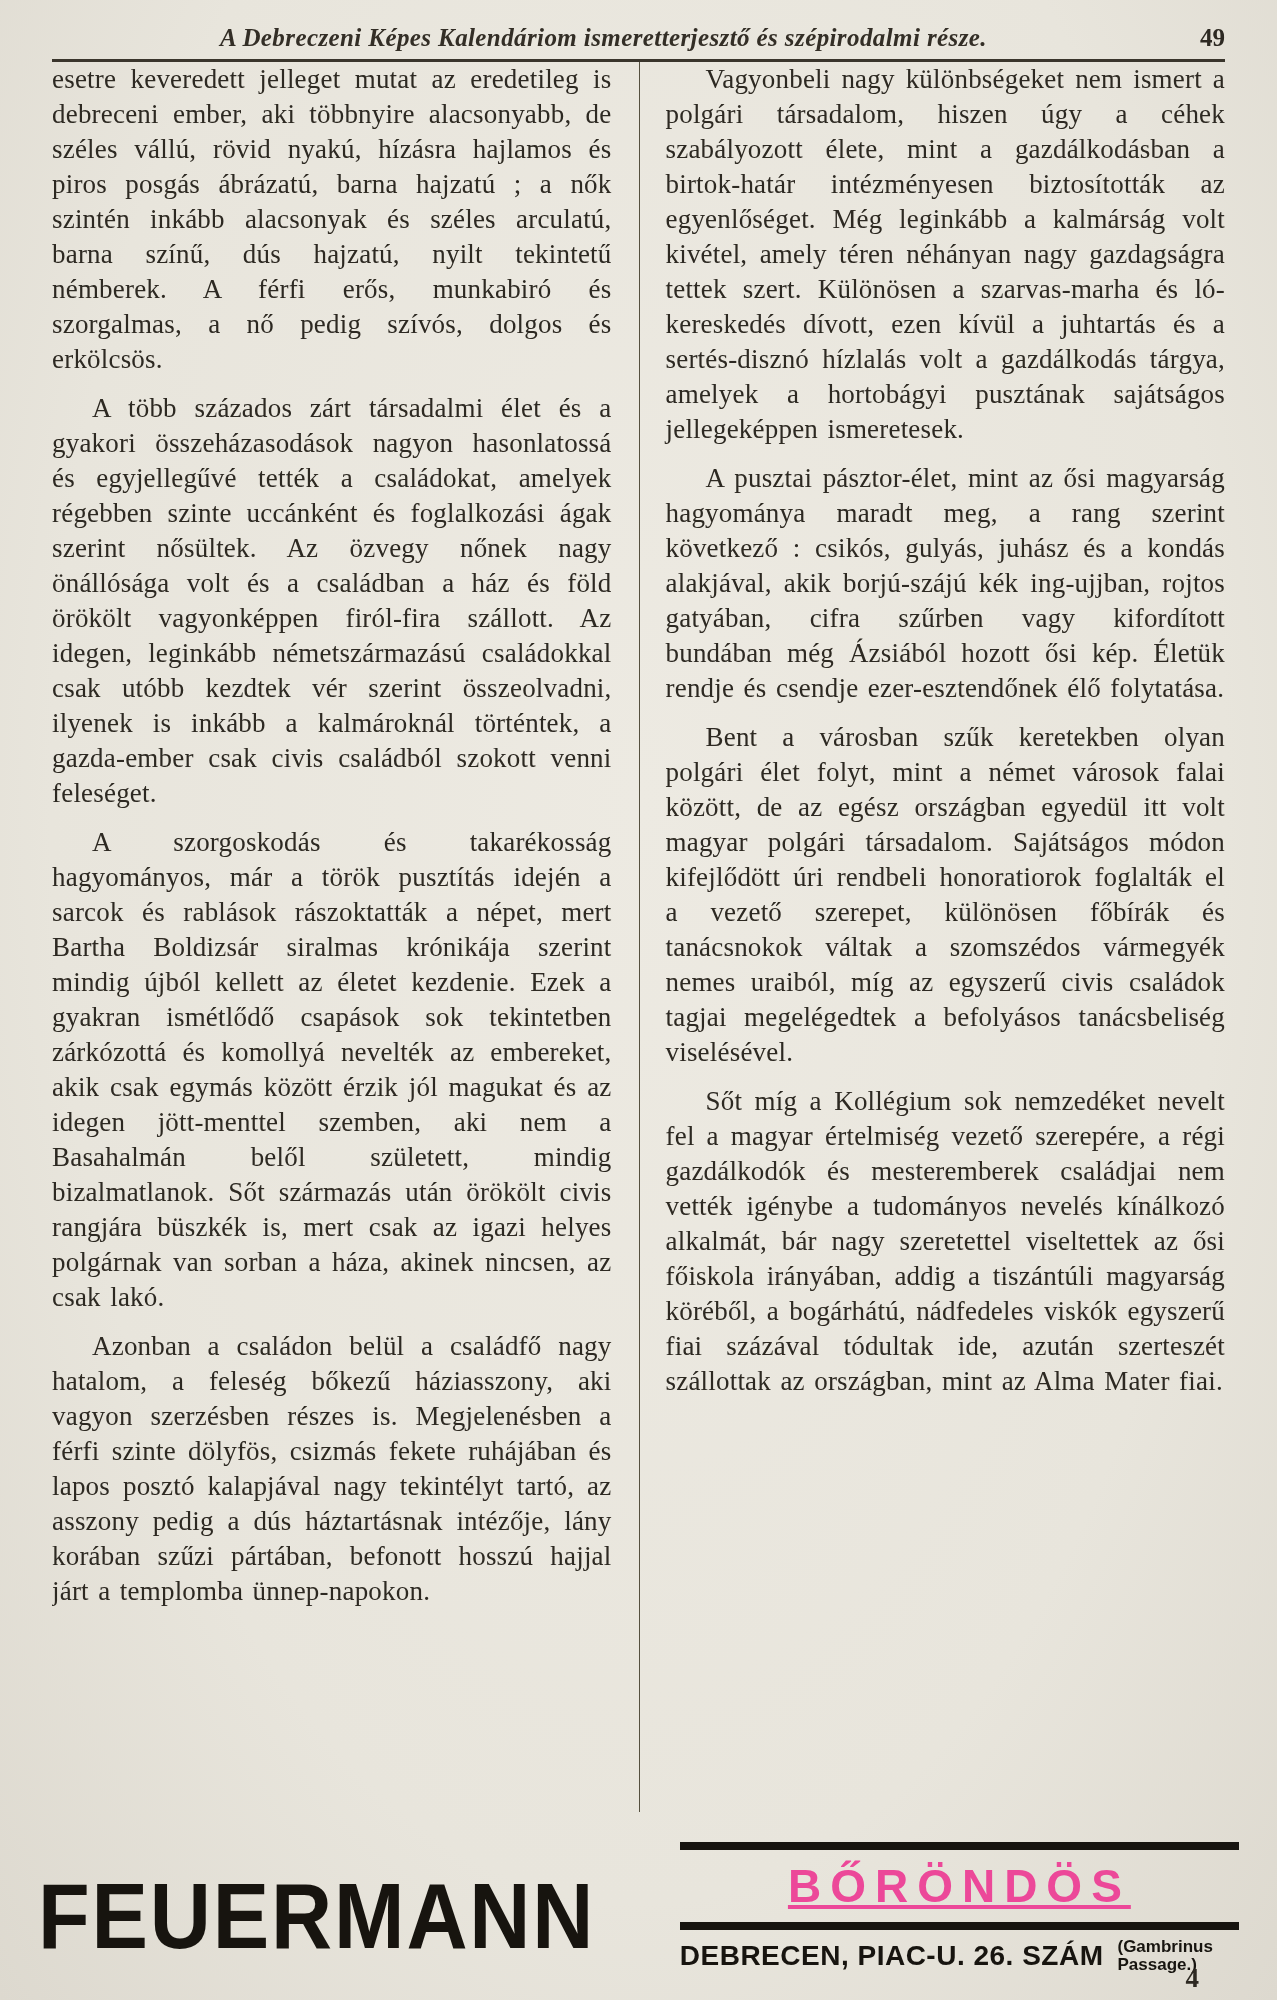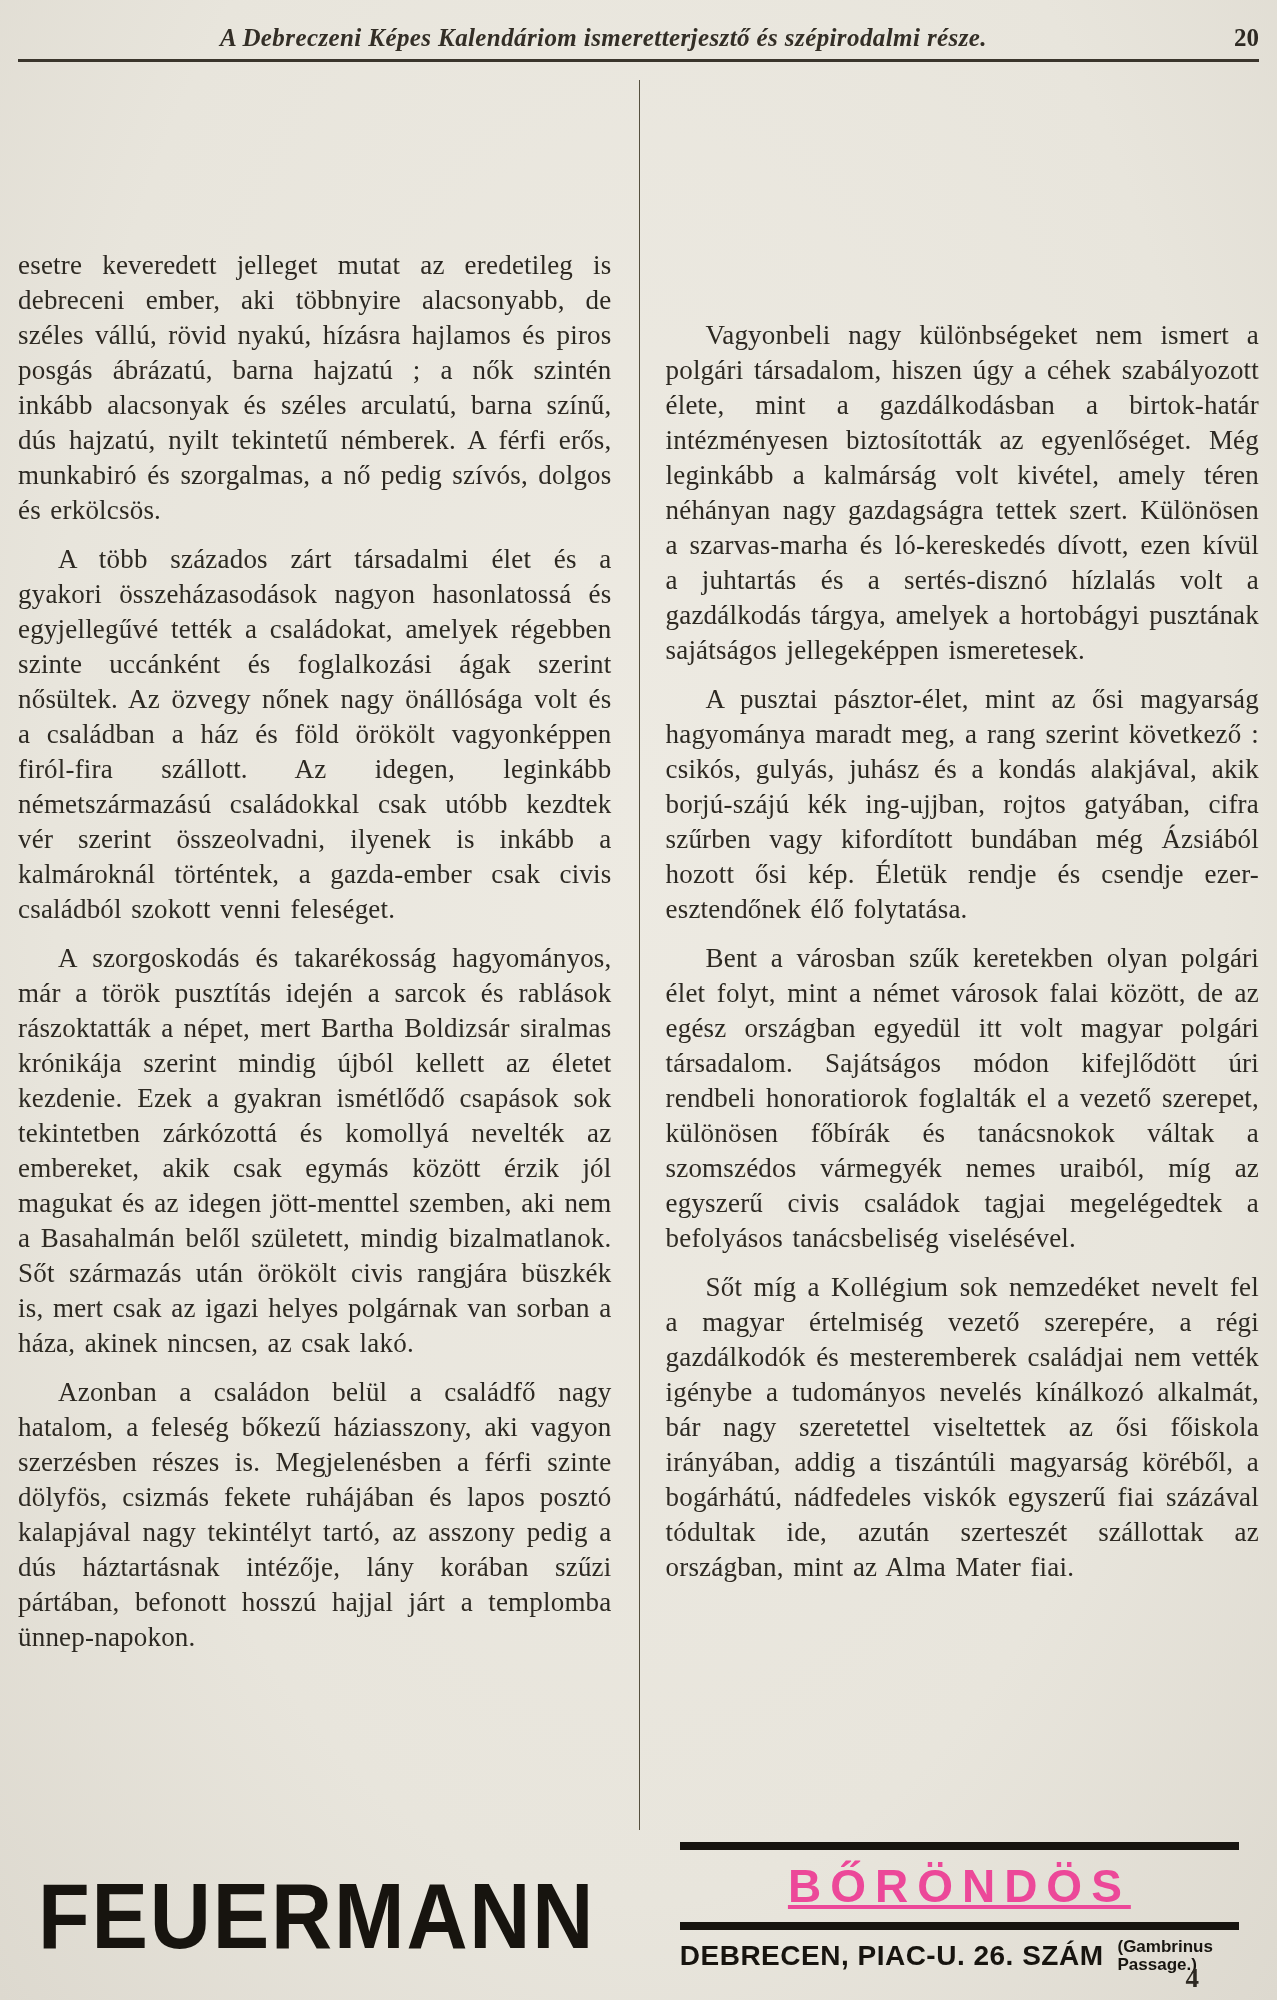--- a/index.html
+++ b/index.html
@@ -6,21 +6,21 @@
   body {
     width: 1277px; height: 2000px;
     background: radial-gradient(ellipse at 50% 40%, #edeae2 0%, #e8e5dc 65%, #ddd9cf 100%);
     font-family: "Liberation Serif", serif;
     color: #2d2922;
     position: relative;
     overflow: hidden;
   }
   .page {
     position: absolute; inset: 0;
-    padding: 24px 18px;
+    padding: 24px 52px;
     box-sizing: border-box;
   }
   
   .header-row { display: flex; align-items: baseline; }
   .header-title {
     flex: 1;
     text-align: center;
     font-style: italic;
     font-weight: bold;
     font-size: 25px;
@@ -34,25 +34,24 @@
     font-weight: bold;
   }
   .header-rule {
     margin-top: 7px;
     height: 3px;
     background: #3a352c;
   }
   
   .columns {
     position: relative;
-    margin-top: 18px;
+    margin-top: 0;
     height: 1756px;
     display: flex;
     overflow: hidden;
-    align-items: center;
   }
   .col-divider {
     position: absolute; left: 50%; top: 0; bottom: 6px;
     width: 1px; background: #55503f;
   }
   .column { width: 50%; box-sizing: border-box; }
   .column.left  { padding-right: 27px; }
   .column.right { padding-left: 27px; }
   .column p {
     margin: 0 0 14px 0;
@@ -132,21 +131,21 @@
     color: #2d2922;
   }
 </style>
 </head>
 <body>
 
 <div class="page">
 
   <div class="header-row">
     <div class="header-title">A Debreczeni Képes Kalendáriom ismeretterjesztő és szépirodalmi része.</div>
-    <div class="header-pagenum">20</div>
+    <div class="header-pagenum">49</div>
   </div>
   <div class="header-rule"></div>
 
   <div class="columns">
     <div class="col-divider"></div>
 
     <div class="column left">
       <p class="no-indent">esetre keveredett jelleget mutat az eredetileg is debreceni ember, aki többnyire alacsonyabb, de széles vállú, rövid nyakú, hízásra hajlamos és piros posgás ábrázatú, barna hajzatú ; a nők szintén inkább alacsonyak és széles arculatú, barna színű, dús hajzatú, nyilt tekintetű némberek. A férfi erős, munkabiró és szorgalmas, a nő pedig szívós, dolgos és erkölcsös.</p>
       <p>A több százados zárt társadalmi élet és a gyakori összeházasodások nagyon hasonlatossá és egyjellegűvé tették a családokat, amelyek régebben szinte uccánként és foglalkozási ágak szerint nősültek. Az özvegy nőnek nagy önállósága volt és a családban a ház és föld örökölt vagyonképpen firól-fira szállott. Az idegen, leginkább németszármazású családokkal csak utóbb kezdtek vér szerint összeolvadni, ilyenek is inkább a kalmároknál történtek, a gazda-ember csak civis családból szokott venni feleséget.</p>
       <p>A szorgoskodás és takarékosság hagyományos, már a török pusztítás idején a sarcok és rablások rászoktatták a népet, mert Bartha Boldizsár siralmas krónikája szerint mindig újból kellett az életet kezdenie. Ezek a gyakran ismétlődő csapások sok tekintetben zárkózottá és komollyá nevelték az embereket, akik csak egymás között érzik jól magukat és az idegen jött-menttel szemben, aki nem a Basahalmán belől született, mindig bizalmatlanok. Sőt származás után örökölt civis rangjára büszkék is, mert csak az igazi helyes polgárnak van sorban a háza, akinek nincsen, az csak lakó.</p>

